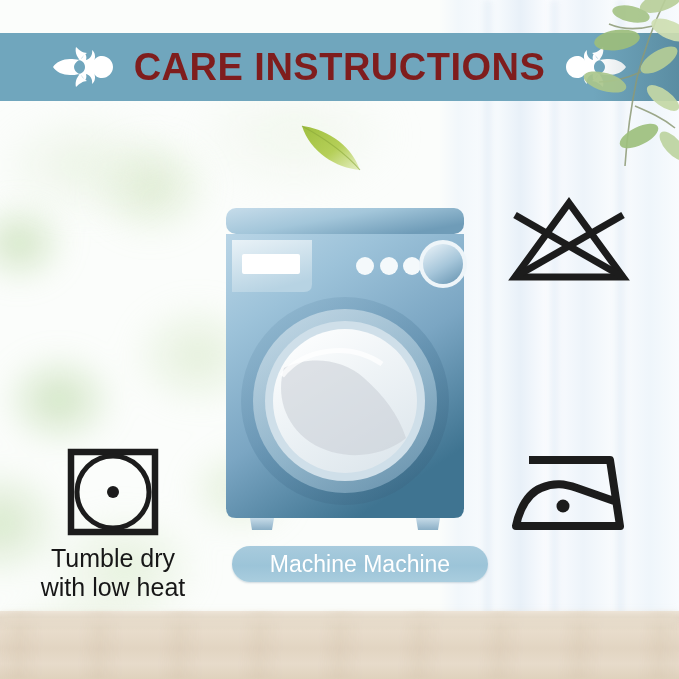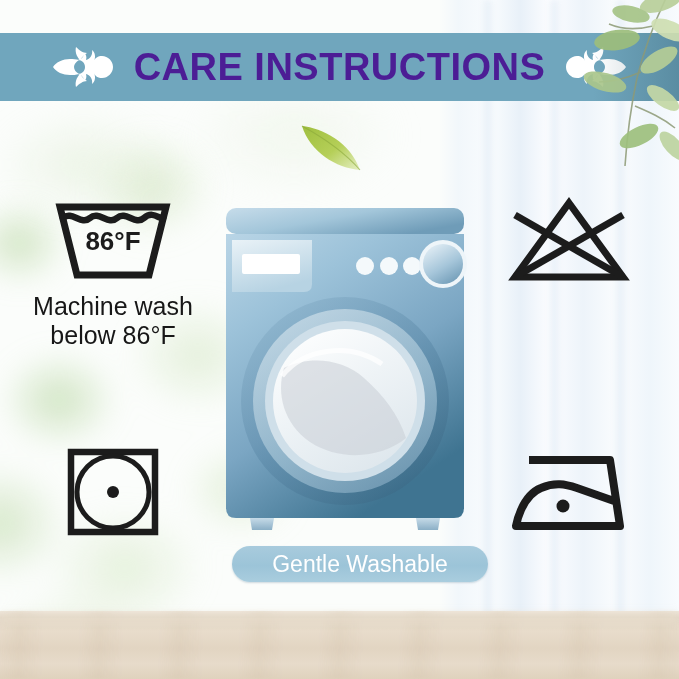--- a/index.html
+++ b/index.html
@@ -116,21 +116,21 @@
     left: 0; top: 33px;
     width: 679px; height: 68px;
     background: #70a6bd;
     display: flex;
     align-items: center;
     justify-content: center;
     gap: 18px;
     z-index: 5;
   }
   .banner-title {
-    color: #4c1d95;
+    color: #7f1d1d;
     font-size: 38px;
     font-weight: bold;
     letter-spacing: .5px;
     line-height: 1;
     white-space: nowrap;
     font-family: "Liberation Sans", sans-serif;
   }
   .fleur { flex: none; }
 
   
@@ -279,50 +279,41 @@
       <linearGradient id="lg" x1="0" y1="0" x2="1" y2="1">
         <stop offset="0%" stop-color="#9fbf3f"></stop>
         <stop offset="55%" stop-color="#b5cf58"></stop>
         <stop offset="100%" stop-color="#e5efc4"></stop>
       </linearGradient>
     </defs>
     <path d="M6 10 C26 12 54 26 64 54 C40 52 14 36 6 10 Z" fill="url(#lg)"></path>
     <path d="M6 10 C28 22 50 38 64 54" stroke="#8aa93a" stroke-width="1.1" fill="none" opacity=".6"></path>
   </svg>
 
-  <div class="care-block tl">
-    <div class="care-icon">
-      <svg width="126" height="94" viewBox="0 0 126 94">
-        <path d="M10 14 L116 14 L99 82 L27 82 Z" fill="none" stroke="#1c1c1c" stroke-width="7" stroke-linejoin="miter"></path>
-        <path d="M13 25 C22 17 31 33 40 25 C49 17 58 33 67 25 C76 17 85 33 94 25 C103 17 110 27 113 25" fill="none" stroke="#1c1c1c" stroke-width="6.5" stroke-linecap="round"></path>
-        <text x="63" y="57" text-anchor="middle" font-family="'Liberation Sans', sans-serif" font-size="26" font-weight="bold" fill="#1c1c1c">86°F</text>
-      </svg>
-    </div>
-    <div class="care-label">Machine wash
-below 86°F</div>
-  </div>
 
   <div class="care-block tr">
     <div class="care-icon">
       <svg width="128" height="94" viewBox="0 0 128 94">
         <path d="M64 10 L118 84 L10 84 Z" fill="none" stroke="#1c1c1c" stroke-width="7" stroke-linejoin="miter"></path>
         <line x1="10" y1="22" x2="118" y2="84" stroke="#1c1c1c" stroke-width="7" stroke-linecap="butt"></line>
         <line x1="118" y1="22" x2="10" y2="84" stroke="#1c1c1c" stroke-width="7" stroke-linecap="butt"></line>
       </svg>
     </div>
   </div>
 
   <div class="care-block bl">
     <div class="care-icon">
       <svg width="100" height="96" viewBox="0 0 100 96">
         <rect x="8" y="8" width="84" height="80" fill="none" stroke="#1c1c1c" stroke-width="6.5"></rect>
         <circle cx="50" cy="48" r="36" fill="none" stroke="#1c1c1c" stroke-width="5"></circle>
         <circle cx="50" cy="48" r="6" fill="#1c1c1c"></circle>
       </svg>
     </div>
+    <div class="care-label">Tumble dry
+with low heat</div>
   </div>
 
   <div class="care-block br">
     <div class="care-icon">
       <svg width="124" height="88" viewBox="0 0 124 88">
         <path d="M26 12 L103 12 L113 78 L9 78 C9 78 14 48 34 40 C48 34 58 36 70 40 L104 52" fill="none" stroke="#1c1c1c" stroke-width="8" stroke-linejoin="round" stroke-linecap="square"></path>
         <circle cx="56" cy="58" r="6.5" fill="#1c1c1c"></circle>
       </svg>
     </div>
   </div>
@@ -391,16 +382,16 @@
 
     <path d="M62 162 C86 150 120 152 142 172 C162 190 176 208 184 232
              C160 252 118 256 88 236 C62 218 54 188 62 162 Z" fill="#c9ced5" opacity=".55"></path>
     <path d="M60 170 C82 142 128 136 160 158" stroke="#ffffff" stroke-width="5" fill="none" opacity=".75"></path>
 
     <path d="M28 312 L52 312 L50 324 L30 324 Z" fill="url(#footGrad)"></path>
     <path d="M194 312 L218 312 L216 324 L196 324 Z" fill="url(#footGrad)"></path>
   </svg>
 
   <div class="pill">
-    <span class="pill-text">Gentle Washable</span>
+    <span class="pill-text">Machine Machine</span>
   </div>
 
 </div>
 
 </body></html>

